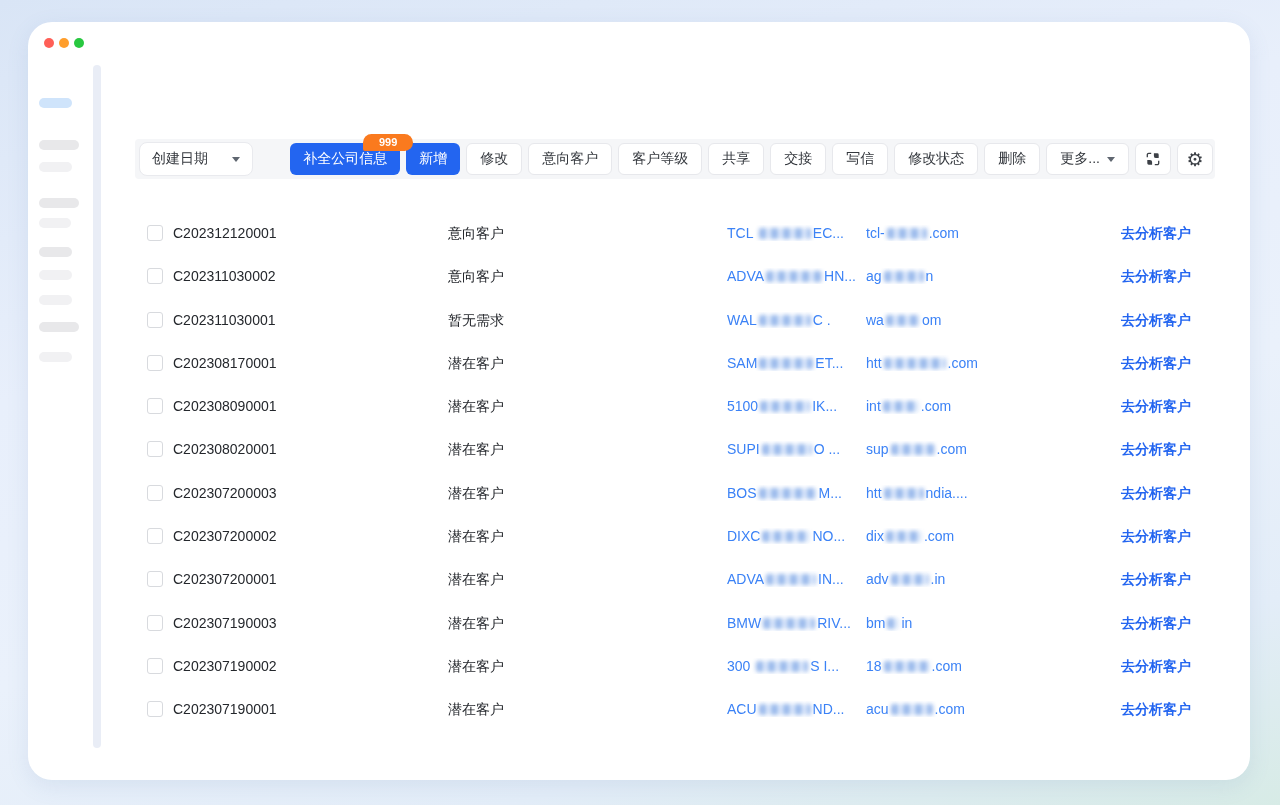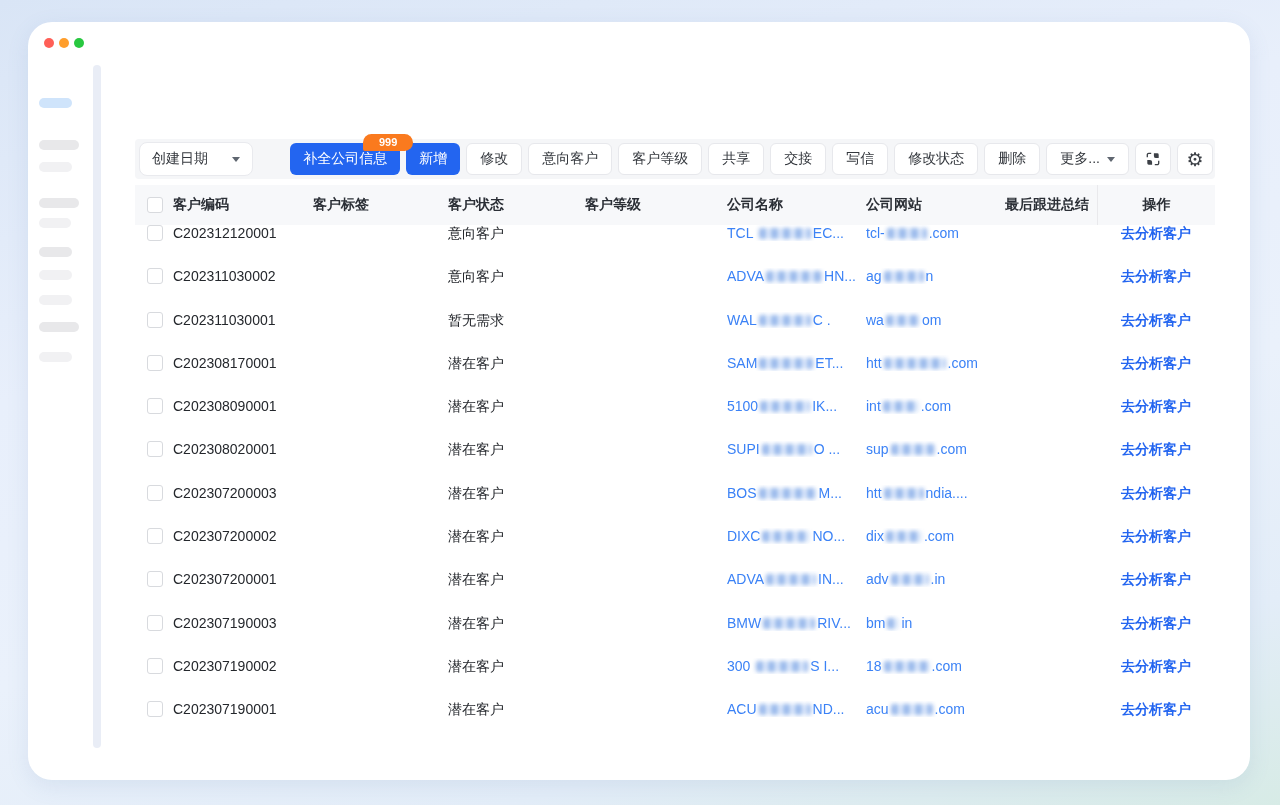--- a/index.html
+++ b/index.html
@@ -103,33 +103,20 @@
             <path d="M6.2 2.3H3.7a1.4 1.4 0 0 0-1.4 1.4v2.5" fill="none" stroke="#3c4046" stroke-width="1.3"></path>
             <path d="M9.8 13.7h2.5a1.4 1.4 0 0 0 1.4-1.4V9.8" fill="none" stroke="#3c4046" stroke-width="1.3"></path>
           </svg>
         </button>
         <button class="btn white icon-btn">
           <span class="gear-glyph">⚙</span>
         </button>
       </div>
     </div>
 
-    <div class="thead" id="thead">
-      <div class="c-check">
-        <span class="cb"></span>
-      </div>
-    <div class="c-code">客户编码</div>
-        <div class="c-tag">客户标签</div>
-        <div class="c-status">客户状态</div>
-        <div class="c-level">客户等级</div>
-        <div class="c-company">公司名称</div>
-        <div class="c-site">公司网站</div>
-        <div class="c-summary">最后跟进总结</div>
-        <div class="c-action">操作</div>
-      </div>
 
     <div class="tbody" id="tbody">
         <div class="trow">
           <div class="c-check">
             <span class="cb"></span>
           </div>
           <div class="c-code">C202312120001</div>
           <div class="c-tag"></div>
           <div class="c-status">意向客户</div>
           <div class="c-level"></div>

